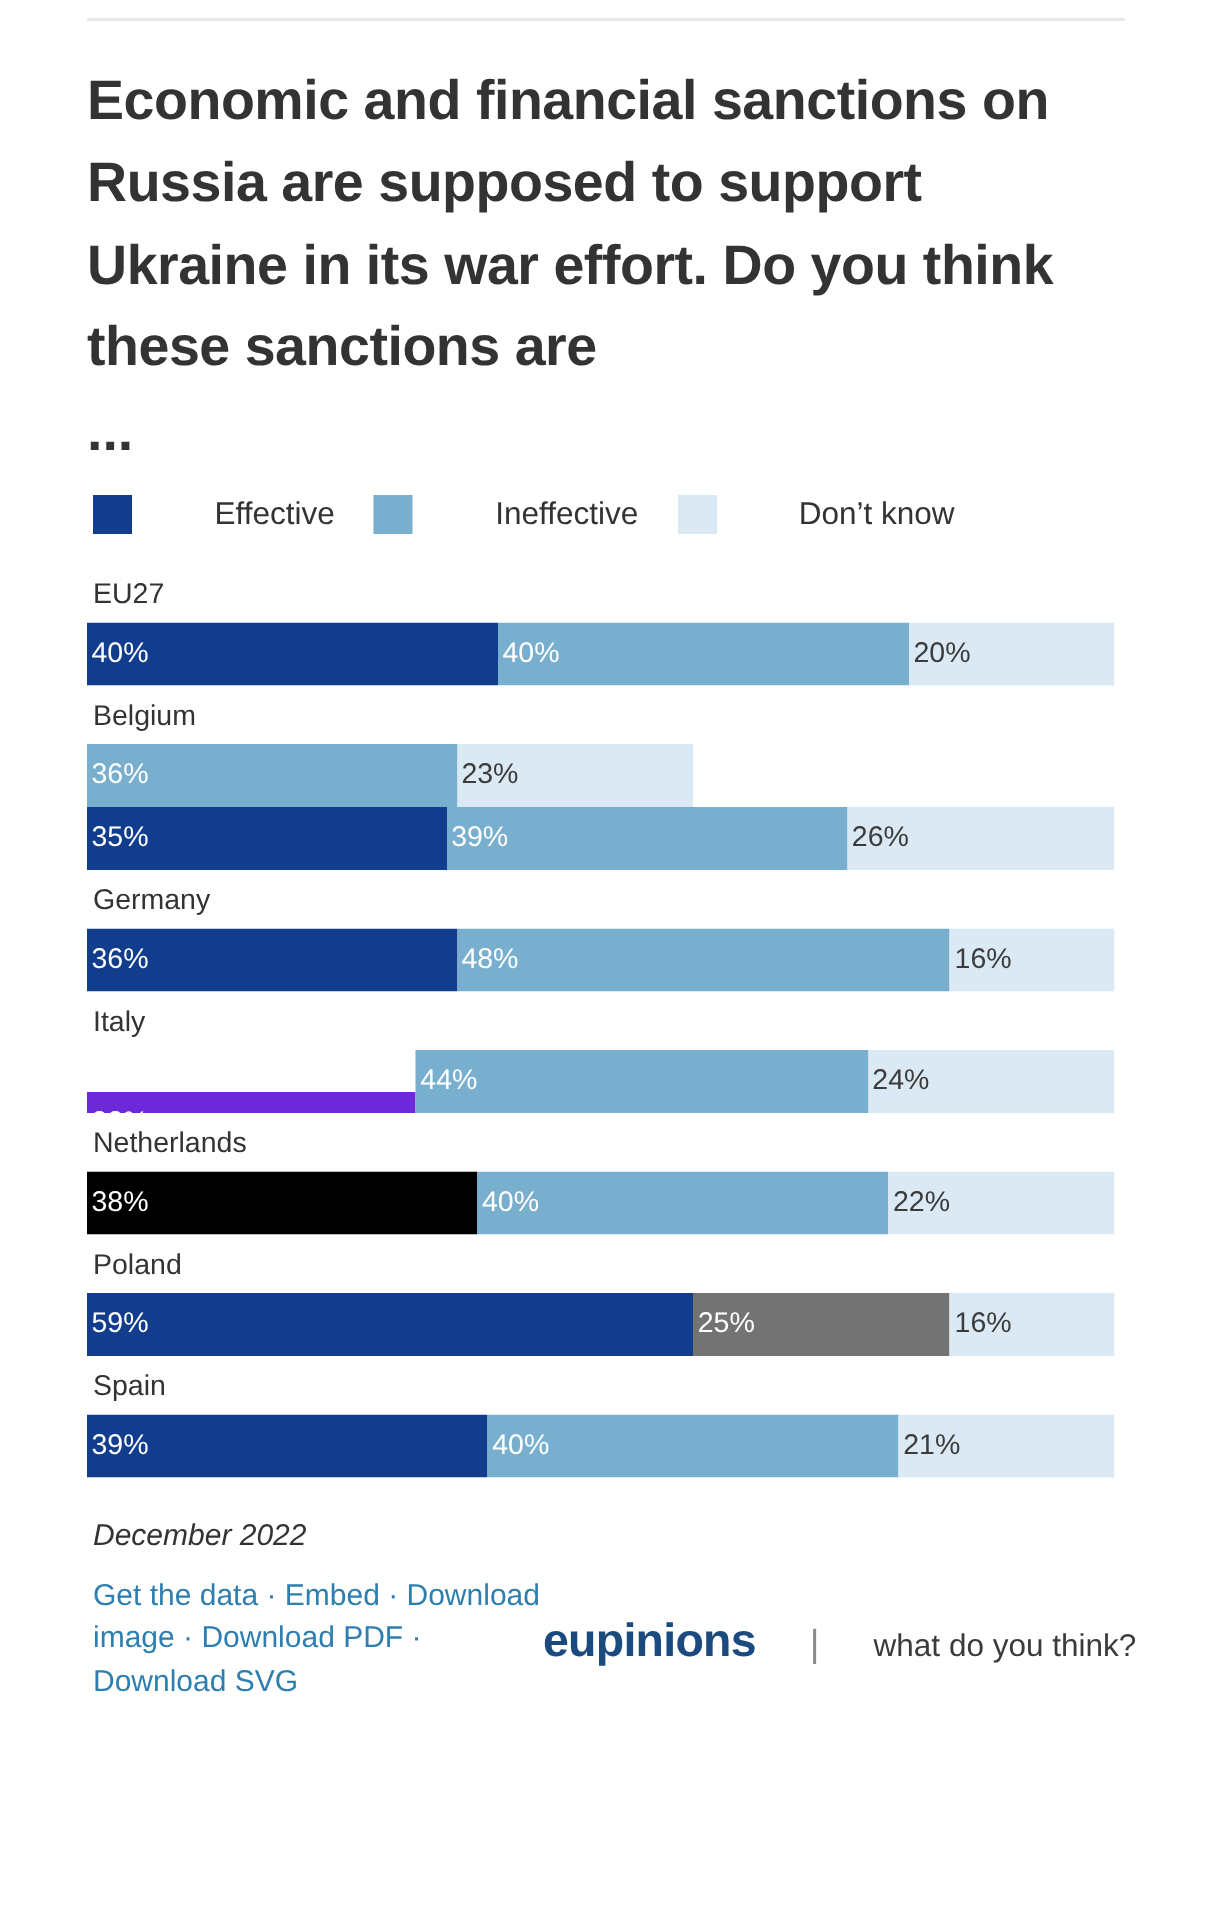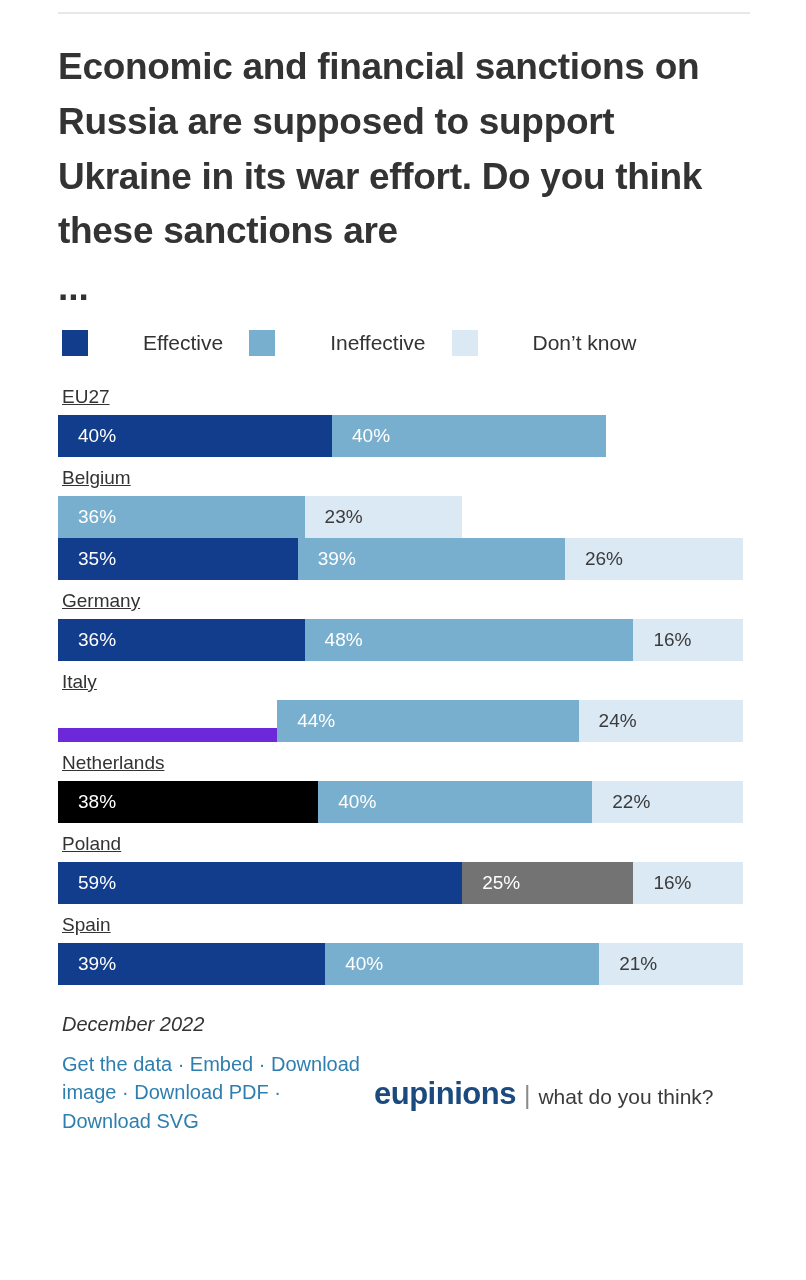--- a/index.html
+++ b/index.html
@@ -76,34 +76,33 @@
     margin-top: 20px;
   }
   .bar-group {
     margin-bottom: 0;
   }
   .bar-label {
     font-size: 19px;
     color: #333333;
     line-height: 1.0;
     padding: 11px 0 9px 4px;
-    text-decoration: underline;
   }
   .bar-track {
     display: flex;
     width: 685px;
     height: 42px;
     overflow: hidden;
   }
   .bar-seg {
     display: flex;
     align-items: center;
     height: 100%;
     font-size: 19px;
-    padding-left: 20px;
+    padding-left: 3px;
     overflow: hidden;
     white-space: nowrap;
   }
   .seg-effective { color: #ffffff; }
   .seg-ineffective { color: #ffffff; }
   .seg-dontknow { color: #3b3b3b; }
 
   
   .footer {
     margin-top: 28px;
@@ -126,25 +125,26 @@
   }
   .footer-links a {
     color: #2e7fb0;
     text-decoration: none;
   }
   .footer-sep {
     color: #2e7fb0;
   }
   .brand {
     position: absolute;
-    left: 312px;
+    left: 300px;
     top: 26px;
     display: flex;
     align-items: baseline;
     white-space: nowrap;
+    gap: 28px;
   }
   .brand-name {
     font-size: 31px;
     font-weight: bold;
     color: #1b4a7e;
     letter-spacing: -0.5px;
   }
   .brand-divider {
     font-size: 25px;
     color: #8a8a8a;
@@ -183,20 +183,23 @@
 
   <div class="bars" id="bars">
       <div class="bar-group">
         <div class="bar-label">EU27</div>
         <div class="bar-track">
           <div class="bar-seg seg-effective" style="background: rgb(18, 60, 140); width: 40%;">
             <span>40%</span>
           </div>
           <div class="bar-seg seg-ineffective" style="background: rgb(121, 175, 206); width: 40%;">
             <span>40%</span>
+          </div>
+          <div class="bar-seg seg-dontknow" style="background: rgb(219, 233, 244); width: 20%;">
+            <span>20%</span>
           </div>
         </div>
       </div>
       <div class="bar-group">
         <div class="bar-label">Belgium</div>
         <div class="bar-track">
           <div class="bar-seg seg-ineffective" style="background: rgb(121, 175, 206); width: 36%;">
             <span>36%</span>
           </div>
           <div class="bar-seg seg-dontknow" style="background: rgb(219, 233, 244); width: 23%;">

